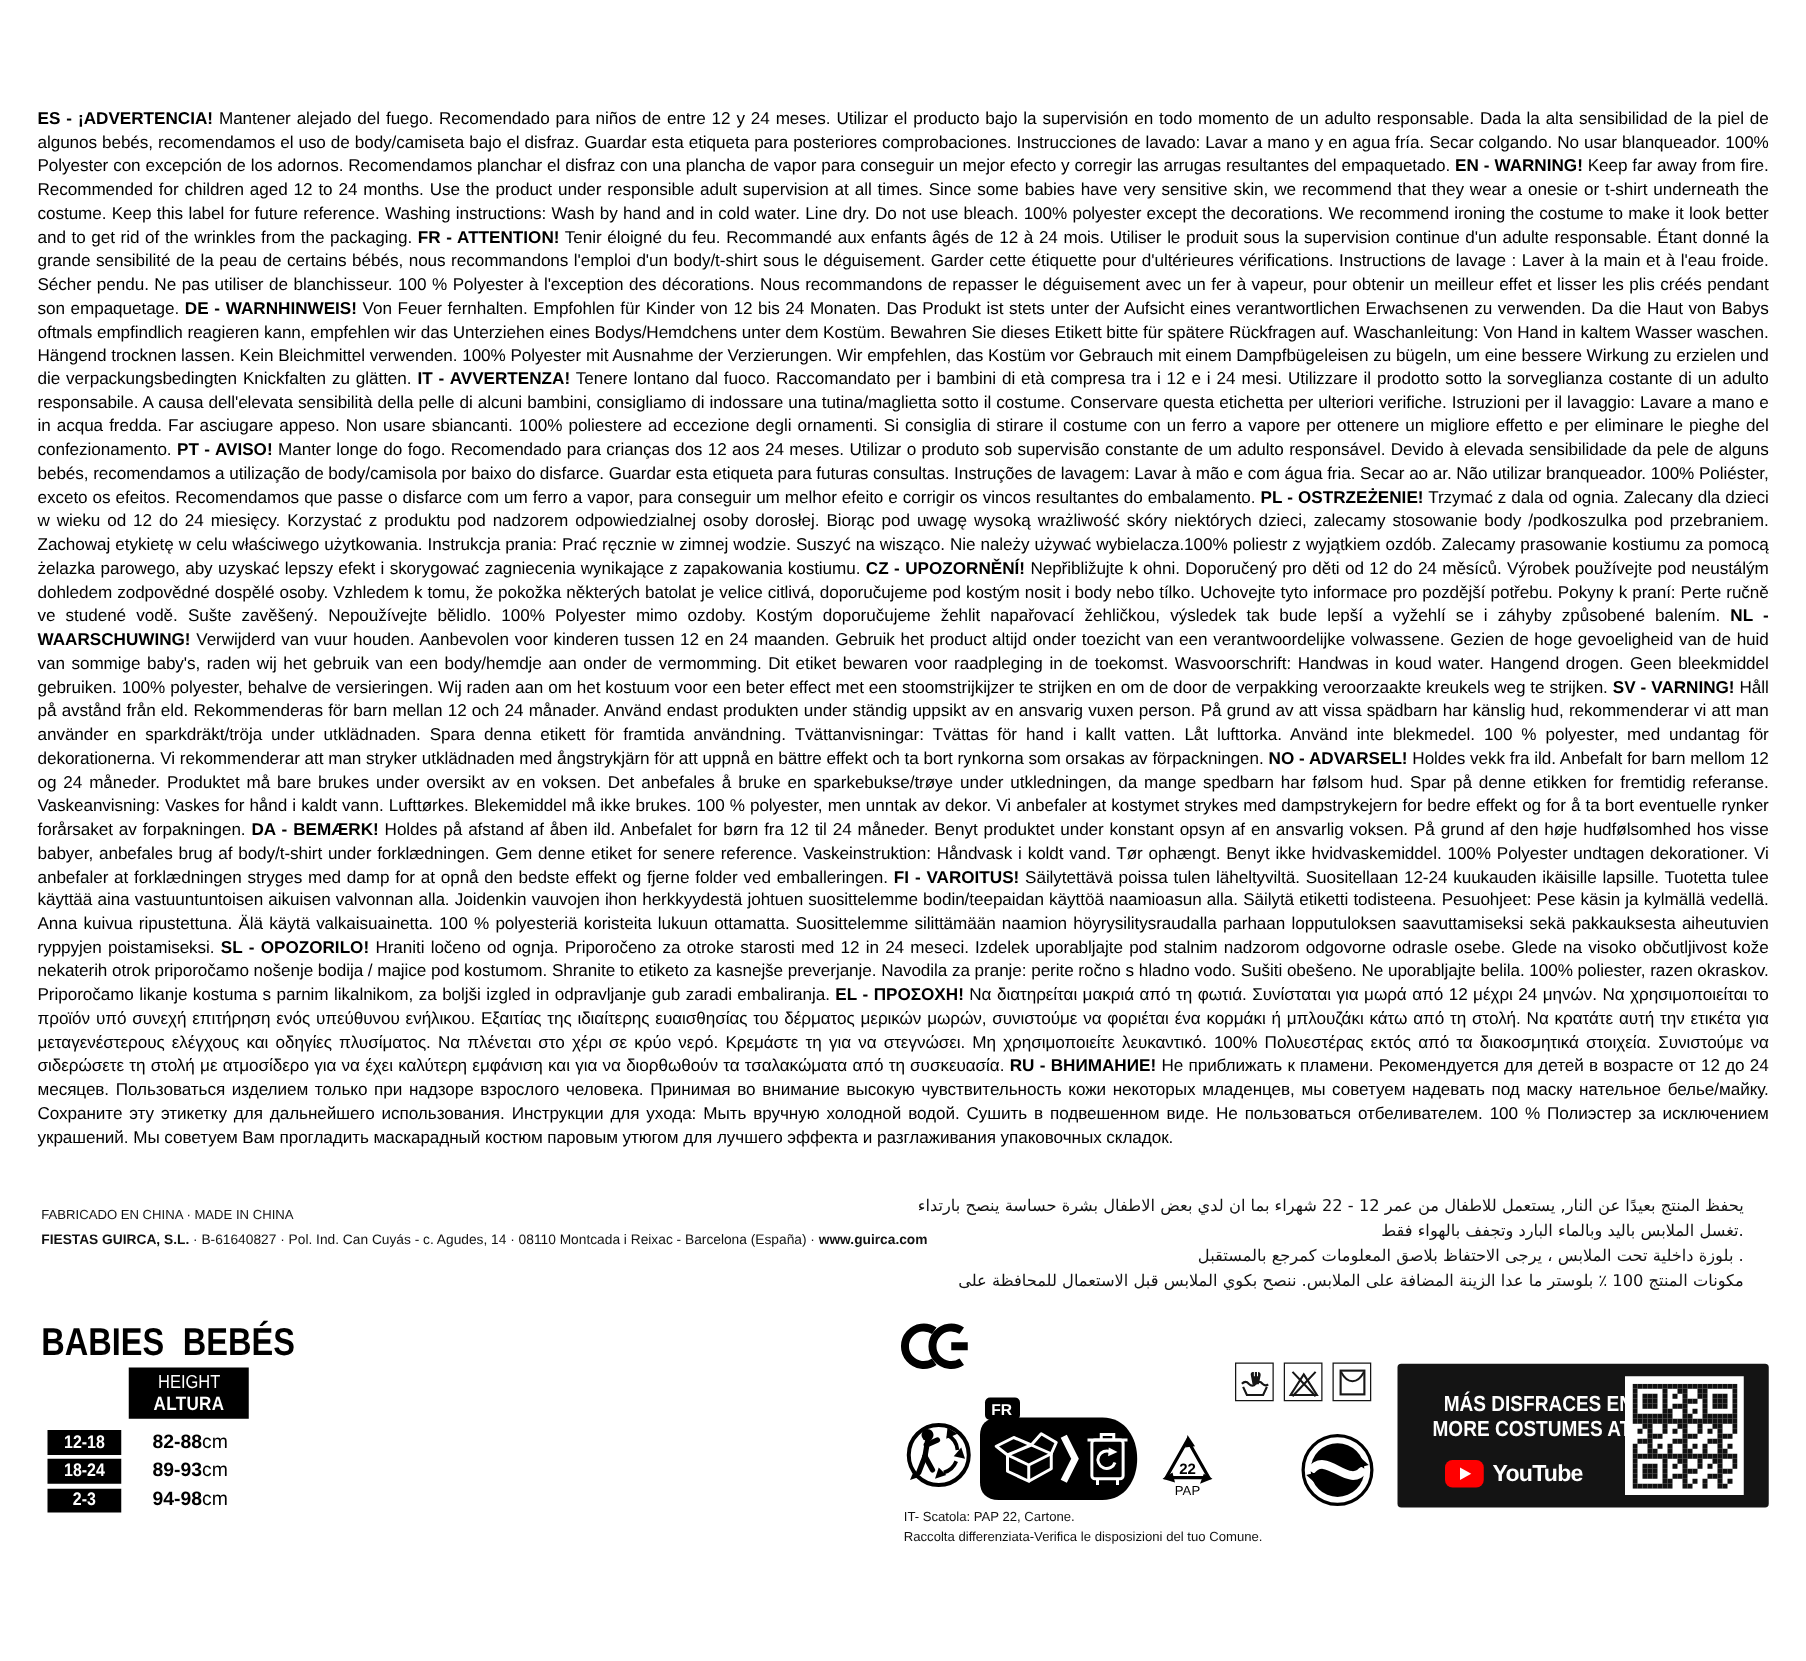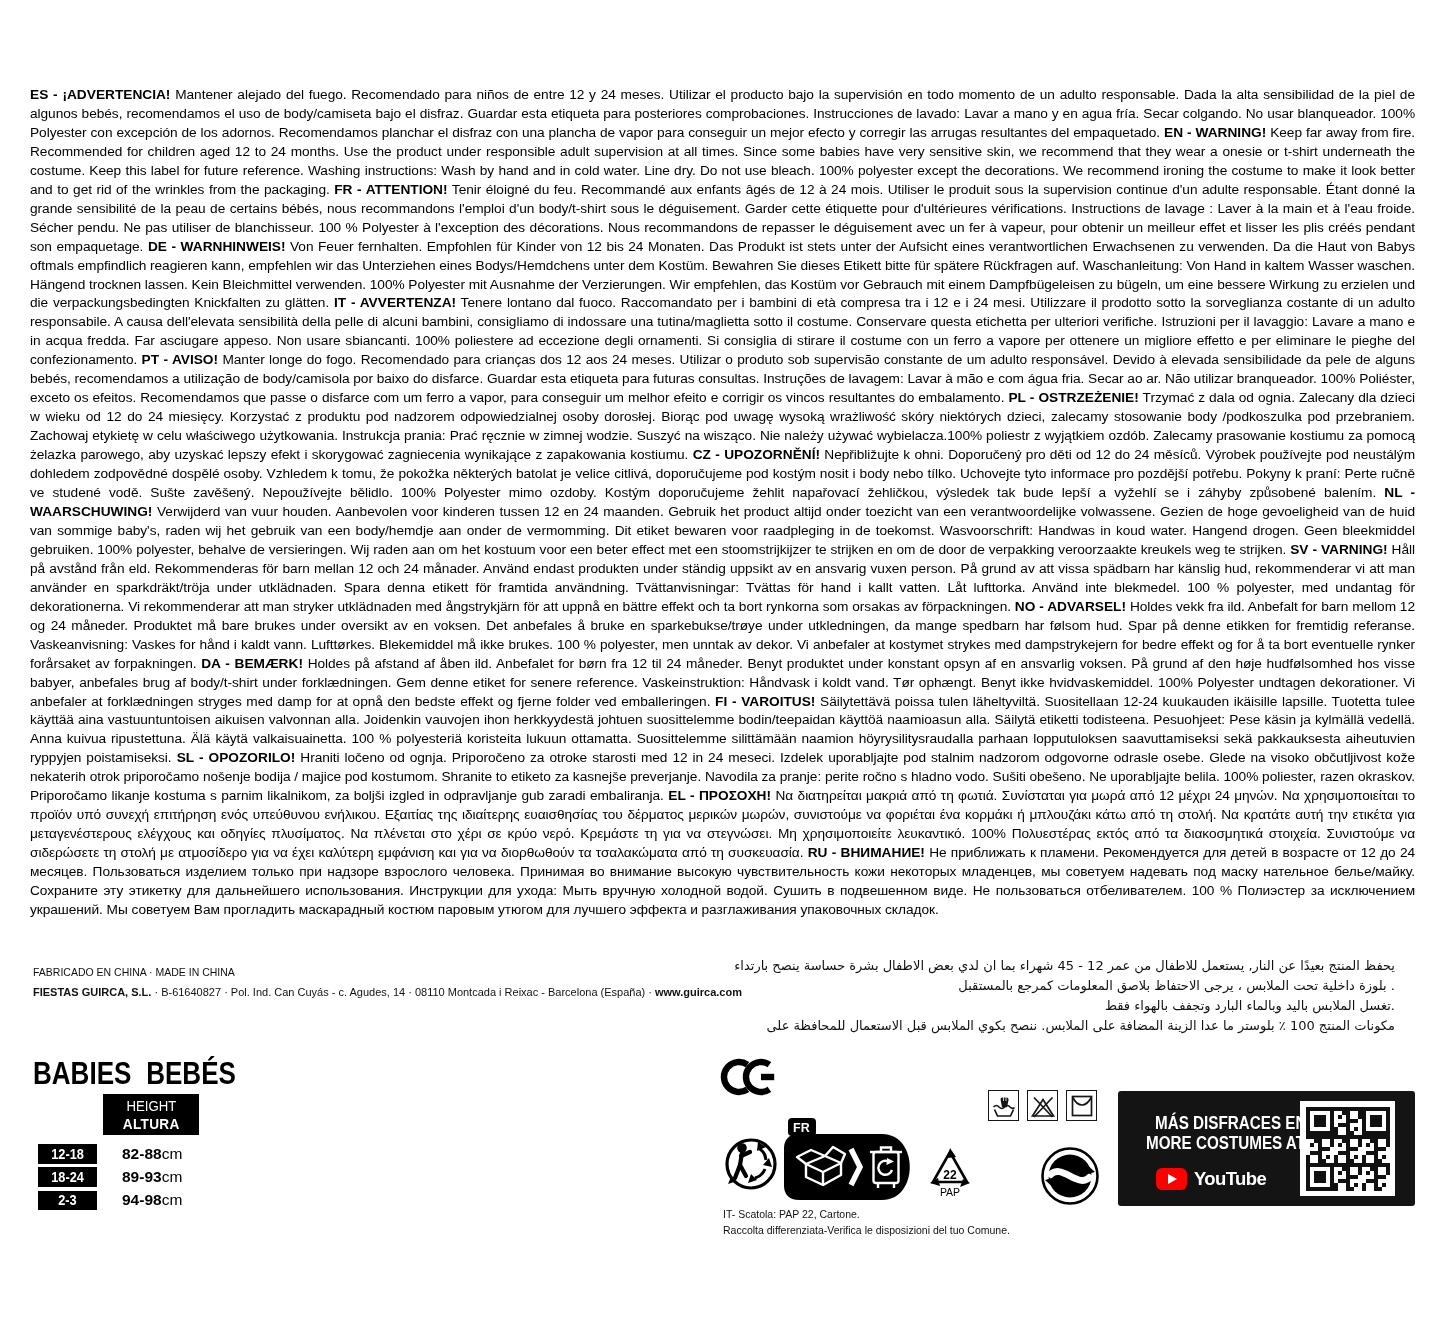--- a/index.html
+++ b/index.html
@@ -75,23 +75,23 @@
 <div class="page">
 
   <p class="main-text"><b>ES - ¡ADVERTENCIA!</b> Mantener alejado del fuego. Recomendado para niños de entre 12 y 24 meses. Utilizar el producto bajo la supervisión en todo momento de un adulto responsable. Dada la alta sensibilidad de la piel de algunos bebés, recomendamos el uso de body/camiseta bajo el disfraz. Guardar esta etiqueta para posteriores comprobaciones. Instrucciones de lavado: Lavar a mano y en agua fría. Secar colgando. No usar blanqueador. 100% Polyester con excepción de los adornos. Recomendamos planchar el disfraz con una plancha de vapor para conseguir un mejor efecto y corregir las arrugas resultantes del empaquetado. <b>EN - WARNING!</b> Keep far away from fire. Recommended for children aged 12 to 24 months. Use the product under responsible adult supervision at all times. Since some babies have very sensitive skin, we recommend that they wear a onesie or t-shirt underneath the costume. Keep this label for future reference. Washing instructions: Wash by hand and in cold water. Line dry. Do not use bleach. 100% polyester except the decorations. We recommend ironing the costume to make it look better and to get rid of the wrinkles from the packaging. <b>FR - ATTENTION!</b> Tenir éloigné du feu. Recommandé aux enfants âgés de 12 à 24 mois. Utiliser le produit sous la supervision continue d'un adulte responsable. Étant donné la grande sensibilité de la peau de certains bébés, nous recommandons l'emploi d'un body/t-shirt sous le déguisement. Garder cette étiquette pour d'ultérieures vérifications. Instructions de lavage : Laver à la main et à l'eau froide. Sécher pendu. Ne pas utiliser de blanchisseur. 100 % Polyester à l'exception des décorations. Nous recommandons de repasser le déguisement avec un fer à vapeur, pour obtenir un meilleur effet et lisser les plis créés pendant son empaquetage. <b>DE - WARNHINWEIS!</b> Von Feuer fernhalten. Empfohlen für Kinder von 12 bis 24 Monaten. Das Produkt ist stets unter der Aufsicht eines verantwortlichen Erwachsenen zu verwenden. Da die Haut von Babys oftmals empfindlich reagieren kann, empfehlen wir das Unterziehen eines Bodys/Hemdchens unter dem Kostüm. Bewahren Sie dieses Etikett bitte für spätere Rückfragen auf. Waschanleitung: Von Hand in kaltem Wasser waschen. Hängend trocknen lassen. Kein Bleichmittel verwenden. 100% Polyester mit Ausnahme der Verzierungen. Wir empfehlen, das Kostüm vor Gebrauch mit einem Dampfbügeleisen zu bügeln, um eine bessere Wirkung zu erzielen und die verpackungsbedingten Knickfalten zu glätten. <b>IT - AVVERTENZA!</b> Tenere lontano dal fuoco. Raccomandato per i bambini di età compresa tra i 12 e i 24 mesi. Utilizzare il prodotto sotto la sorveglianza costante di un adulto responsabile. A causa dell'elevata sensibilità della pelle di alcuni bambini, consigliamo di indossare una tutina/maglietta sotto il costume. Conservare questa etichetta per ulteriori verifiche. Istruzioni per il lavaggio: Lavare a mano e in acqua fredda. Far asciugare appeso. Non usare sbiancanti. 100% poliestere ad eccezione degli ornamenti. Si consiglia di stirare il costume con un ferro a vapore per ottenere un migliore effetto e per eliminare le pieghe del confezionamento. <b>PT - AVISO!</b> Manter longe do fogo. Recomendado para crianças dos 12 aos 24 meses. Utilizar o produto sob supervisão constante de um adulto responsável. Devido à elevada sensibilidade da pele de alguns bebés, recomendamos a utilização de body/camisola por baixo do disfarce. Guardar esta etiqueta para futuras consultas. Instruções de lavagem: Lavar à mão e com água fria. Secar ao ar. Não utilizar branqueador. 100% Poliéster, exceto os efeitos. Recomendamos que passe o disfarce com um ferro a vapor, para conseguir um melhor efeito e corrigir os vincos resultantes do embalamento. <b>PL - OSTRZEŻENIE!</b> Trzymać z dala od ognia. Zalecany dla dzieci w wieku od 12 do 24 miesięcy. Korzystać z produktu pod nadzorem odpowiedzialnej osoby dorosłej. Biorąc pod uwagę wysoką wrażliwość skóry niektórych dzieci, zalecamy stosowanie body /podkoszulka pod przebraniem. Zachowaj etykietę w celu właściwego użytkowania. Instrukcja prania: Prać ręcznie w zimnej wodzie. Suszyć na wisząco. Nie należy używać wybielacza.100% poliestr z wyjątkiem ozdób. Zalecamy prasowanie kostiumu za pomocą żelazka parowego, aby uzyskać lepszy efekt i skorygować zagniecenia wynikające z zapakowania kostiumu. <b>CZ - UPOZORNĚNÍ!</b> Nepřibližujte k ohni. Doporučený pro děti od 12 do 24 měsíců. Výrobek používejte pod neustálým dohledem zodpovědné dospělé osoby. Vzhledem k tomu, že pokožka některých batolat je velice citlivá, doporučujeme pod kostým nosit i body nebo tílko. Uchovejte tyto informace pro pozdější potřebu. Pokyny k praní: Perte ručně ve studené vodě. Sušte zavěšený. Nepoužívejte bělidlo. 100% Polyester mimo ozdoby. Kostým doporučujeme žehlit napařovací žehličkou, výsledek tak bude lepší a vyžehlí se i záhyby způsobené balením. <b>NL - WAARSCHUWING!</b> Verwijderd van vuur houden. Aanbevolen voor kinderen tussen 12 en 24 maanden. Gebruik het product altijd onder toezicht van een verantwoordelijke volwassene. Gezien de hoge gevoeligheid van de huid van sommige baby's, raden wij het gebruik van een body/hemdje aan onder de vermomming. Dit etiket bewaren voor raadpleging in de toekomst. Wasvoorschrift: Handwas in koud water. Hangend drogen. Geen bleekmiddel gebruiken. 100% polyester, behalve de versieringen. Wij raden aan om het kostuum voor een beter effect met een stoomstrijkijzer te strijken en om de door de verpakking veroorzaakte kreukels weg te strijken. <b>SV - VARNING!</b> Håll på avstånd från eld. Rekommenderas för barn mellan 12 och 24 månader. Använd endast produkten under ständig uppsikt av en ansvarig vuxen person. På grund av att vissa spädbarn har känslig hud, rekommenderar vi att man använder en sparkdräkt/tröja under utklädnaden. Spara denna etikett för framtida användning. Tvättanvisningar: Tvättas för hand i kallt vatten. Låt lufttorka. Använd inte blekmedel. 100 % polyester, med undantag för dekorationerna. Vi rekommenderar att man stryker utklädnaden med ångstrykjärn för att uppnå en bättre effekt och ta bort rynkorna som orsakas av förpackningen. <b>NO - ADVARSEL!</b> Holdes vekk fra ild. Anbefalt for barn mellom 12 og 24 måneder. Produktet må bare brukes under oversikt av en voksen. Det anbefales å bruke en sparkebukse/trøye under utkledningen, da mange spedbarn har følsom hud. Spar på denne etikken for fremtidig referanse. Vaskeanvisning: Vaskes for hånd i kaldt vann. Lufttørkes. Blekemiddel må ikke brukes. 100 % polyester, men unntak av dekor. Vi anbefaler at kostymet strykes med dampstrykejern for bedre effekt og for å ta bort eventuelle rynker forårsaket av forpakningen. <b>DA - BEMÆRK!</b> Holdes på afstand af åben ild. Anbefalet for børn fra 12 til 24 måneder. Benyt produktet under konstant opsyn af en ansvarlig voksen. På grund af den høje hudfølsomhed hos visse babyer, anbefales brug af body/t-shirt under forklædningen. Gem denne etiket for senere reference. Vaskeinstruktion: Håndvask i koldt vand. Tør ophængt. Benyt ikke hvidvaskemiddel. 100% Polyester undtagen dekorationer. Vi anbefaler at forklædningen stryges med damp for at opnå den bedste effekt og fjerne folder ved emballeringen. <b>FI - VAROITUS!</b> Säilytettävä poissa tulen läheltyviltä. Suositellaan 12-24 kuukauden ikäisille lapsille. Tuotetta tulee käyttää aina vastuuntuntoisen aikuisen valvonnan alla. Joidenkin vauvojen ihon herkkyydestä johtuen suosittelemme bodin/teepaidan käyttöä naamioasun alla. Säilytä etiketti todisteena. Pesuohjeet: Pese käsin ja kylmällä vedellä. Anna kuivua ripustettuna. Älä käytä valkaisuainetta. 100 % polyesteriä koristeita lukuun ottamatta. Suosittelemme silittämään naamion höyrysilitysraudalla parhaan lopputuloksen saavuttamiseksi sekä pakkauksesta aiheutuvien ryppyjen poistamiseksi. <b>SL - OPOZORILO!</b> Hraniti ločeno od ognja. Priporočeno za otroke starosti med 12 in 24 meseci. Izdelek uporabljajte pod stalnim nadzorom odgovorne odrasle osebe. Glede na visoko občutljivost kože nekaterih otrok priporočamo nošenje bodija / majice pod kostumom. Shranite to etiketo za kasnejše preverjanje. Navodila za pranje: perite ročno s hladno vodo. Sušiti obešeno. Ne uporabljajte belila. 100% poliester, razen okraskov. Priporočamo likanje kostuma s parnim likalnikom, za boljši izgled in odpravljanje gub zaradi embaliranja. <b>EL - ΠΡΟΣΟΧΗ!</b> Να διατηρείται μακριά από τη φωτιά. Συνίσταται για μωρά από 12 μέχρι 24 μηνών. Να χρησιμοποιείται το προϊόν υπό συνεχή επιτήρηση ενός υπεύθυνου ενήλικου. Εξαιτίας της ιδιαίτερης ευαισθησίας του δέρματος μερικών μωρών, συνιστούμε να φοριέται ένα κορμάκι ή μπλουζάκι κάτω από τη στολή. Να κρατάτε αυτή την ετικέτα για μεταγενέστερους ελέγχους και οδηγίες πλυσίματος. Να πλένεται στο χέρι σε κρύο νερό. Κρεμάστε τη για να στεγνώσει. Μη χρησιμοποιείτε λευκαντικό. 100% Πολυεστέρας εκτός από τα διακοσμητικά στοιχεία. Συνιστούμε να σιδερώσετε τη στολή με ατμοσίδερο για να έχει καλύτερη εμφάνιση και για να διορθωθούν τα τσαλακώματα από τη συσκευασία. <b>RU - ВНИМАНИЕ!</b> Не приближать к пламени. Рекомендуется для детей в возрасте от 12 до 24 месяцев. Пользоваться изделием только при надзоре взрослого человека. Принимая во внимание высокую чувствительность кожи некоторых младенцев, мы советуем надевать под маску нательное белье/майку. Сохраните эту этикетку для дальнейшего использования. Инструкции для ухода: Мыть вручную холодной водой. Сушить в подвешенном виде. Не пользоваться отбеливателем. 100 % Полиэстер за исключением украшений. Мы советуем Вам прогладить маскарадный костюм паровым утюгом для лучшего эффекта и разглаживания упаковочных складок.</p>
 
   <div class="manufacturer">
     <div class="made-in">FABRICADO EN CHINA · MADE IN CHINA</div>
     <div class="company"><b>FIESTAS GUIRCA, S.L.</b><span> · B-61640827 · Pol. Ind. Can Cuyás - c. Agudes, 14 · 08110 Montcada i Reixac - Barcelona (España) · </span><b>www.guirca.com</b></div>
   </div>
 
   <div class="arabic">
-      <div>يحفظ المنتج بعيدًا عن النار, يستعمل للاطفال من عمر 12 - 45 شهراء بما ان لدي بعض الاطفال بشرة حساسة ينصح بارتداء</div>
+      <div>يحفظ المنتج بعيدًا عن النار, يستعمل للاطفال من عمر 12 - 22 شهراء بما ان لدي بعض الاطفال بشرة حساسة ينصح بارتداء</div>
+      <div>.تغسل الملابس باليد وبالماء البارد وتجفف بالهواء فقط</div>
       <div>. بلوزة داخلية تحت الملابس ، يرجى الاحتفاظ بلاصق المعلومات كمرجع بالمستقبل</div>
-      <div>.تغسل الملابس باليد وبالماء البارد وتجفف بالهواء فقط</div>
       <div>مكونات المنتج 100 ٪ بلوستر ما عدا الزينة المضافة على الملابس. ننصح بكوي الملابس قبل الاستعمال للمحافظة على</div>
     </div>
 
   <div class="size-chart">
     <div class="babies-title"><span class="cond">BABIES BEBÉS</span></div>
     <div class="height-box">
       <span class="l1 condc">HEIGHT</span>
       <span class="l2 condc">ALTURA</span>
     </div>
     <div class="size-rows">

